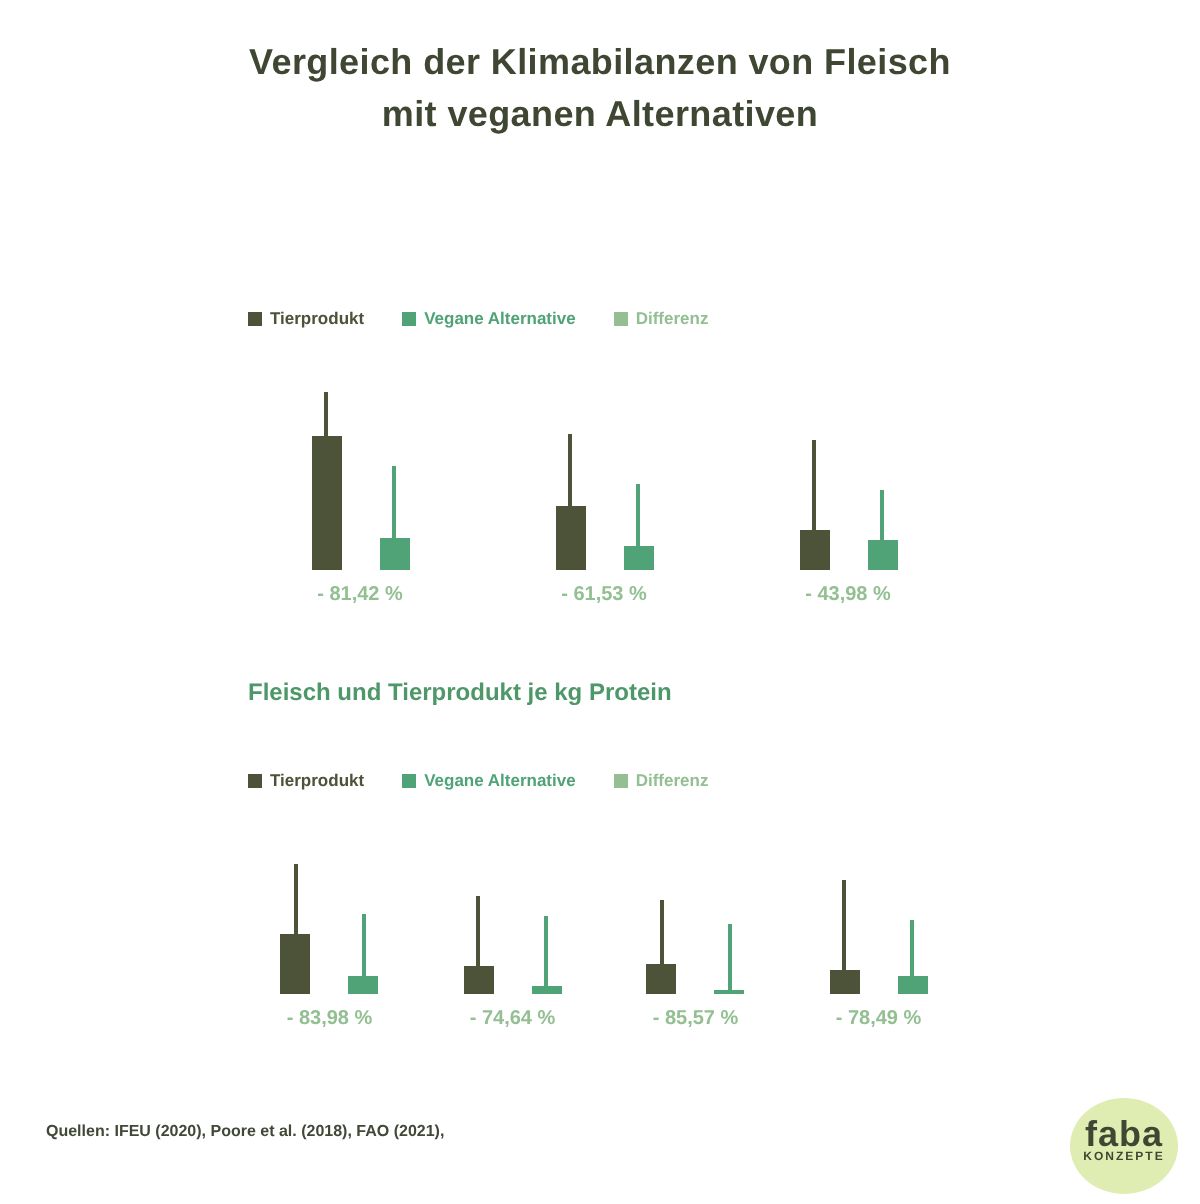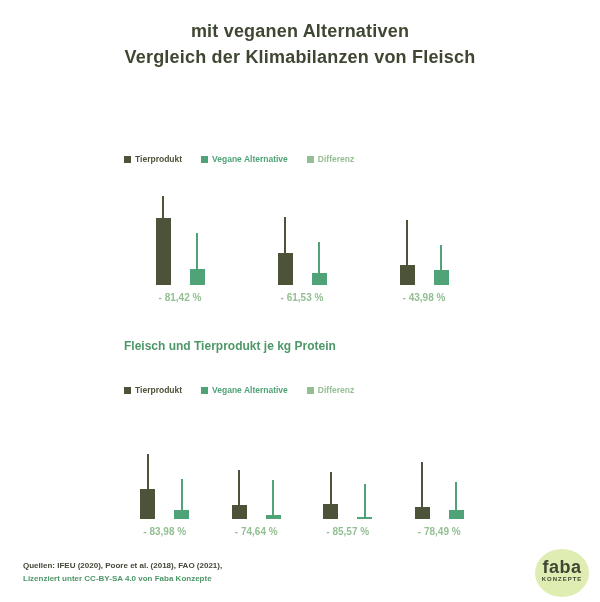--- a/index.html
+++ b/index.html
@@ -26,21 +26,21 @@
   .legend-item { display:flex; align-items:center; gap:4px; }
   .swatch { width:7px; height:7px; display:inline-block; }
   .legend-label { font-size:8.5px; font-weight:bold; }
   .lab-animal { color:#4d5339; }
   .lab-vegan  { color:#4fa377; }
   .lab-diff   { color:#93bf92; }
   .chart {
     position:absolute; left:119px; width:366px; display:flex;
   }
   .chart-0 { top:190px; }
-  .chart-1 { top:453px; }
+  .chart-1 { top:431px; }
   .group { flex:1; display:flex; flex-direction:column; align-items:center; }
   .plot-cell {
     display:flex; align-items:flex-end; justify-content:center; column-gap:19px;
   }
   .chart-0 .plot-cell { height:95px; }
   .chart-1 .plot-cell { height:66px; }
   .bar-col { display:flex; flex-direction:column; align-items:center; }
   .wick { width:2px; }
   .bar  { width:15px; }
   .diff-label {
@@ -63,22 +63,22 @@
     position:absolute; left:1px; top:27px; width:52px; text-align:center;
     font-size:6px; font-weight:bold; color:#3f4733; letter-spacing:1px;
   }
 </style>
 </head>
 <body>
 
 <div class="page">
 
   <div class="title">
+    <div>Vergleich der Klimabilanzen von Fleisch</div>
     <div>mit veganen Alternativen</div>
-    <div>Vergleich der Klimabilanzen von Fleisch</div>
   </div>
 
 
   <div class="legend legend-0">
     <div class="legend-item">
       <span class="swatch" style="background:#4d5339"></span>
       <span class="legend-label lab-animal">Tierprodukt</span>
     </div>
     <div class="legend-item">
       <span class="swatch" style="background:#4fa377"></span>
@@ -199,21 +199,20 @@
             <div class="wick" style="height: 28px; background: rgb(79, 163, 119);"></div>
             <div class="bar" style="height: 9px; background: rgb(79, 163, 119);"></div>
           </div>
         </div>
         <div class="diff-label">- 78,49 %</div>
       </div>
     </div>
 
   <div class="footer">
     <div class="src1">Quellen: IFEU (2020), Poore et al. (2018), FAO (2021),</div>
-    <div class="src2">Lizenziert unter CC-BY-SA 4.0 von Faba Konzepte</div>
   </div>
 
   <div class="logo">
     <div class="logo-blob"></div>
     <div class="logo-name">faba</div>
     <div class="logo-sub">KONZEPTE</div>
   </div>
 
 </div>
 

